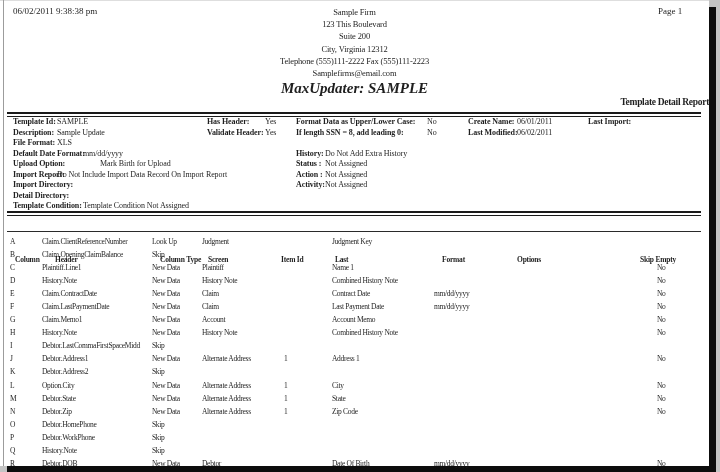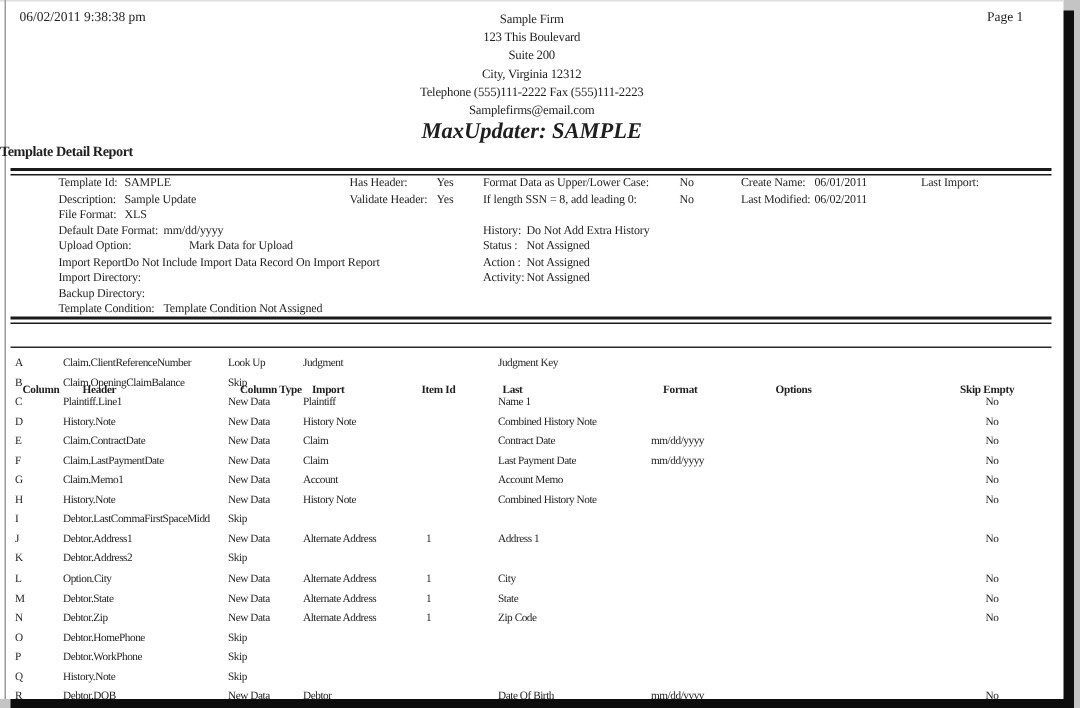--- a/index.html
+++ b/index.html
@@ -16,30 +16,30 @@
   }
   .left-rule{position:absolute;left:3px;top:0;width:1px;height:466px;background:#9c9c9c;}
   .top-rule{position:absolute;left:0;top:0;width:709px;height:1px;background:#dedede;}
 
   .abs{position:absolute;white-space:nowrap;}
   .h-date{left:13px;top:6px;font-size:9px;}
   .h-page{left:658px;top:6px;font-size:9px;}
   .firm{left:0;top:6px;width:709px;text-align:center;font-size:8.5px;letter-spacing:-0.15px;}
   .firm div{line-height:12.2px;}
   .title{left:0;top:80px;width:709px;text-align:center;font-size:15px;font-weight:bold;font-style:italic;}
-  .subtitle{left:0;top:97px;width:709px;text-align:left;font-size:9.5px;font-weight:bold;letter-spacing:-0.3px;}
+  .subtitle{left:0;top:97px;width:709px;text-align:right;font-size:9.5px;font-weight:bold;letter-spacing:-0.3px;}
 
   .rule-double{position:absolute;left:7px;width:694px;height:2px;border-top:2px solid #1a1a1a;border-bottom:1px solid #1a1a1a;}
   .rd1{top:112px;}
   .rd2{top:211px;}
   .rule-single{position:absolute;left:7px;width:694px;top:231px;height:1px;background:#2a2a2a;}
 
   
   .irow{position:absolute;left:13px;font-size:8px;letter-spacing:-0.1px;white-space:nowrap;}
-  .ilb{font-weight:normal;display:inline-block;margin-left:26px;}
+  .ilb{font-weight:bold;display:inline-block;}
   .iy1{top:117px}.iy2{top:127.5px}.iy3{top:138px}.iy4{top:148.5px}.iy5{top:159px}
   .iy6{top:169.5px}.iy7{top:180px}.iy8{top:190.5px}.iy9{top:200.5px}
   .x207{left:207px}.x296{left:296px}.x468{left:468px}.x588{left:588px}
   .lw44{width:44px}.lw70{width:70px}.lw77{width:87px}.lw52{width:58px}
   .lw131{width:131px}.lw29{width:29px}.lw49{width:49px}
 
   
   .thead{position:absolute;left:0;top:219px;width:709px;height:13px;font-size:7.5px;font-weight:bold;letter-spacing:-0.2px;}
   .thead span{position:absolute;top:0;white-space:nowrap;margin-top:36px;}
   .hk-col{left:15px}.hk-h{left:55px}.hk-t{left:160px}.hk-s{left:208px}.hk-i{left:281px}
@@ -72,24 +72,24 @@
 
   <div class="abs title">MaxUpdater: SAMPLE</div>
   <div class="abs subtitle">Template Detail Report</div>
 
   <div class="rule-double rd1"></div>
 
   <div class="irow iy1"><span class="ilb lw44">Template Id:</span><span>SAMPLE</span></div>
   <div class="irow iy2"><span class="ilb lw44">Description:</span><span>Sample Update</span></div>
   <div class="irow iy3"><span class="ilb lw44">File Format:</span><span>XLS</span></div>
   <div class="irow iy4"><span class="ilb lw70">Default Date Format:</span><span>mm/dd/yyyy</span></div>
-  <div class="irow iy5"><span class="ilb lw77">Upload Option:</span><span>Mark Data for Upload</span></div>
+  <div class="irow iy5"><span class="ilb lw77">Upload Option:</span><span>Mark Birth for Upload</span></div>
   <div class="irow iy6"><span class="ilb lw44">Import Report:</span><span>Do Not Include Import Data Record On Import Report</span></div>
   <div class="irow iy7"><span class="ilb">Import Directory:</span><span></span></div>
-  <div class="irow iy8"><span class="ilb">Backup Directory:</span><span></span></div>
+  <div class="irow iy8"><span class="ilb">Detail Directory:</span><span></span></div>
   <div class="irow iy9"><span class="ilb lw70">Template Condition:</span><span>Template Condition Not Assigned</span></div>
 
   <div class="irow iy1 x207"><span class="ilb lw52">Has Header:</span><span>Yes</span></div>
   <div class="irow iy2 x207"><span class="ilb lw52">Validate Header:</span><span>Yes</span></div>
 
   <div class="irow iy1 x296"><span class="ilb lw131">Format Data as Upper/Lower Case:</span><span>No</span></div>
   <div class="irow iy2 x296"><span class="ilb lw131">If length SSN = 8, add leading 0:</span><span>No</span></div>
   <div class="irow iy4 x296"><span class="ilb lw29">History:</span><span>Do Not Add Extra History</span></div>
   <div class="irow iy5 x296"><span class="ilb lw29">Status :</span><span>Not Assigned</span></div>
   <div class="irow iy6 x296"><span class="ilb lw29">Action :</span><span>Not Assigned</span></div>
@@ -98,21 +98,21 @@
   <div class="irow iy1 x468"><span class="ilb lw49">Create Name:</span><span>06/01/2011</span></div>
   <div class="irow iy2 x468"><span class="ilb lw49">Last Modified:</span><span>06/02/2011</span></div>
   <div class="irow iy1 x588"><span class="ilb">Last Import:</span><span></span></div>
 
   <div class="rule-double rd2"></div>
 
   <div class="thead">
     <span class="hk-col">Column</span>
     <span class="hk-h">Header</span>
     <span class="hk-t">Column Type</span>
-    <span class="hk-s">Import</span>
+    <span class="hk-s">Screen</span>
     <span class="hk-i">Item Id</span>
     <span class="hk-f">Last</span>
     <span class="hk-fm">Format</span>
     <span class="hk-o">Options</span>
     <span class="hk-se">Skip Empty</span>
   </div>
 
   <div class="rule-single"></div>
 
   <div class="tbody">

